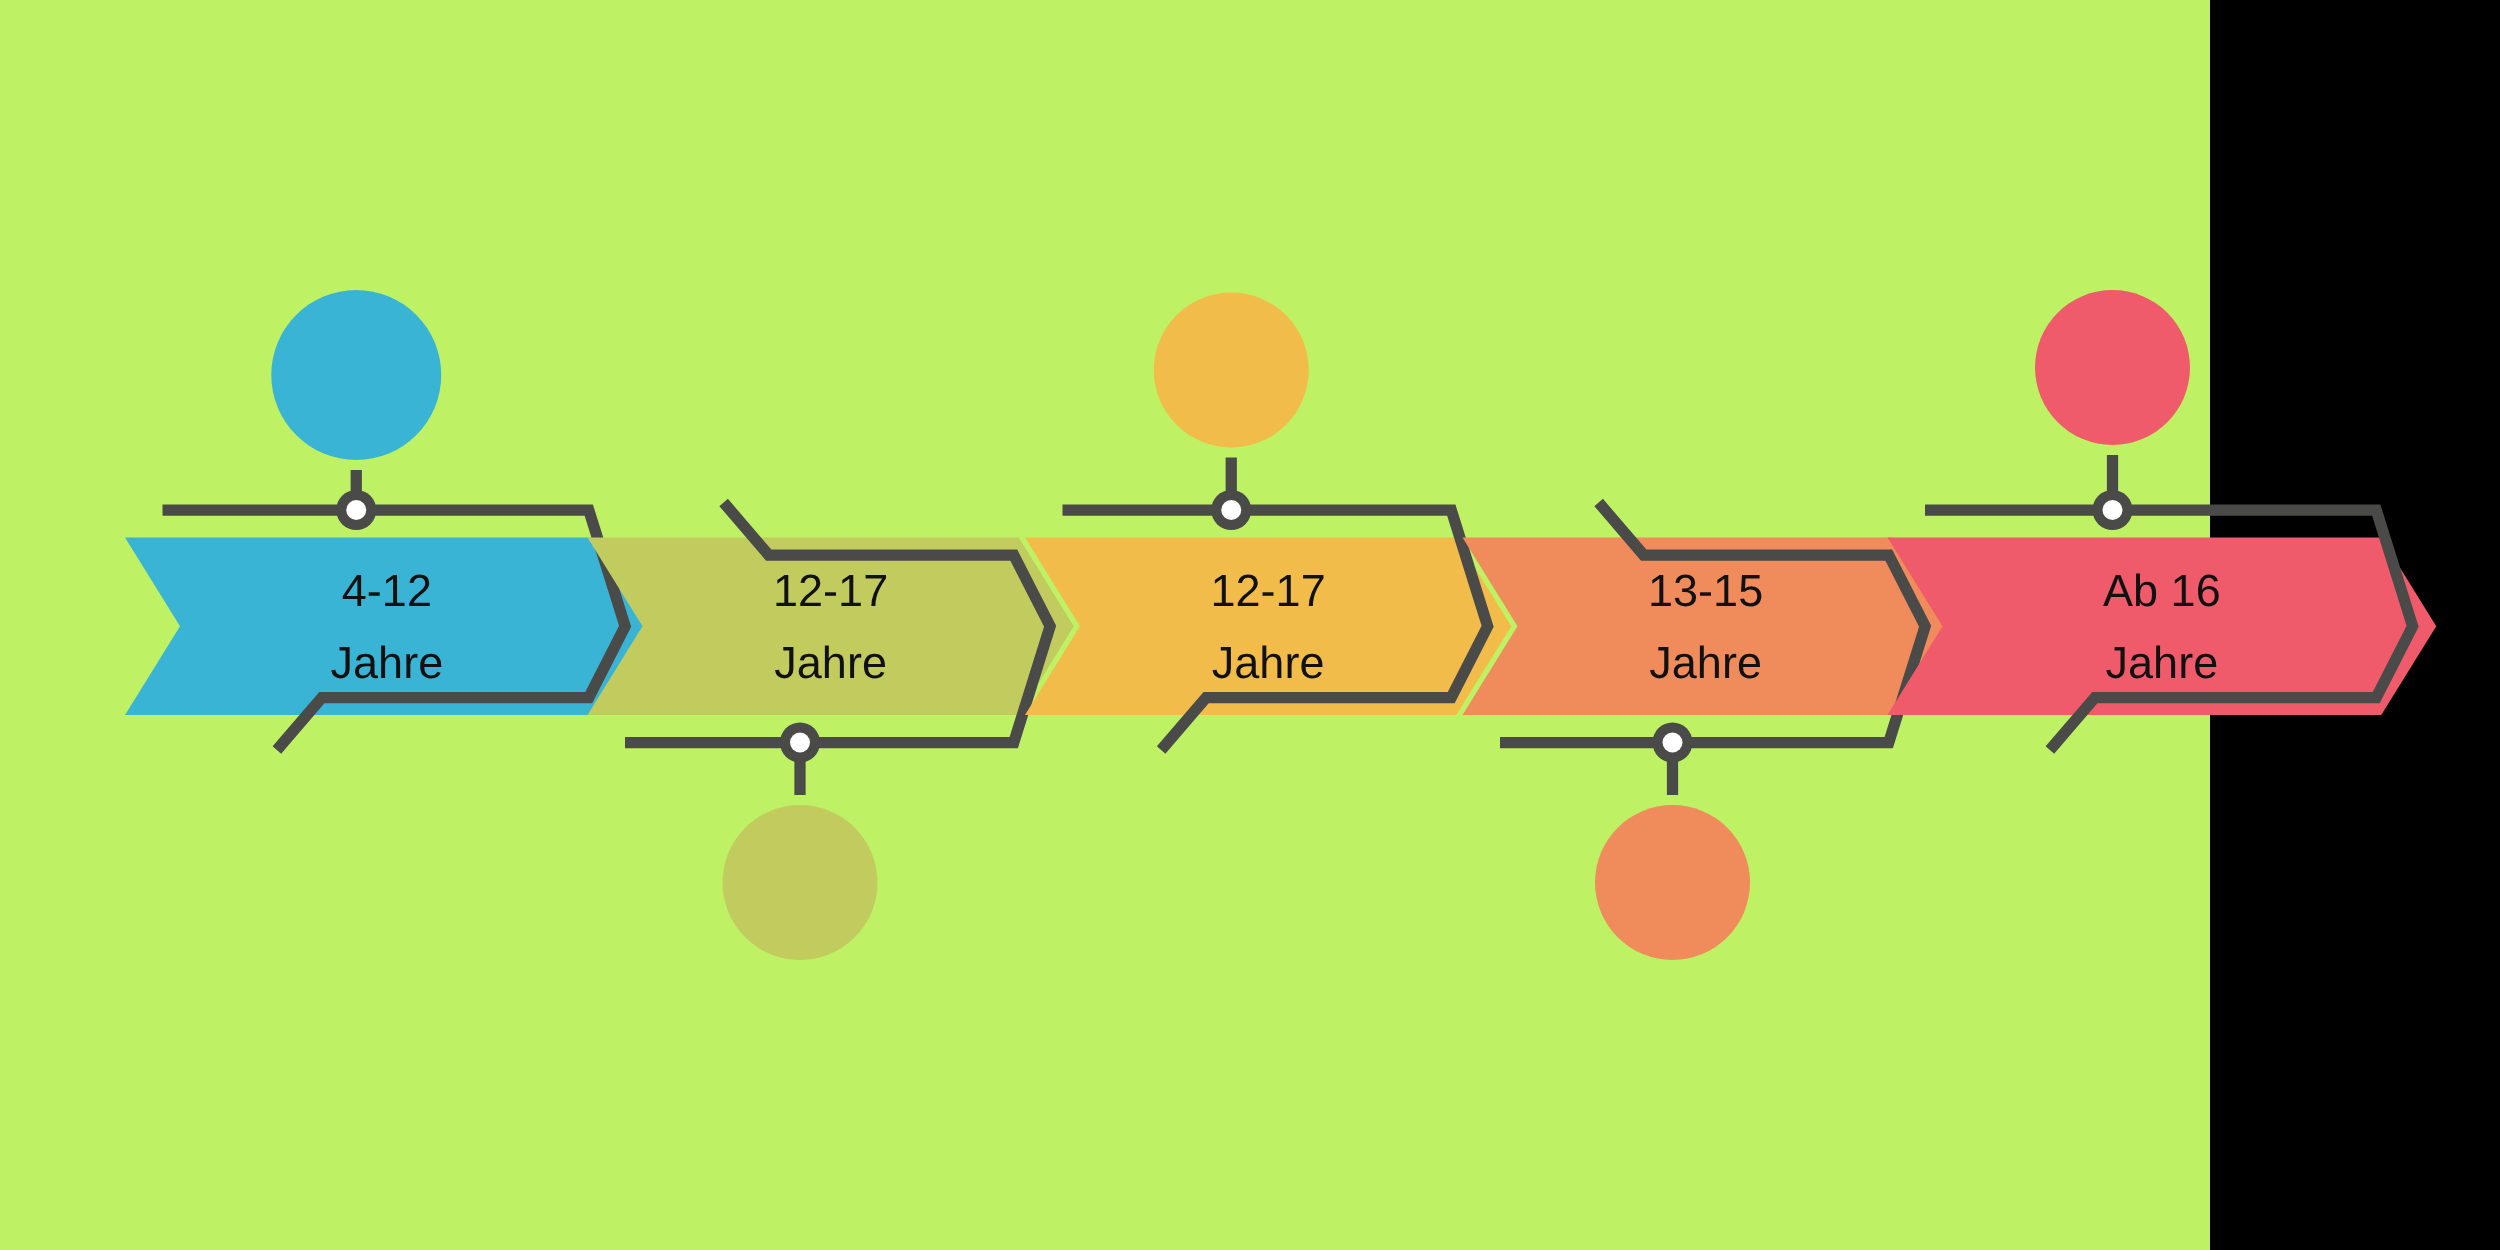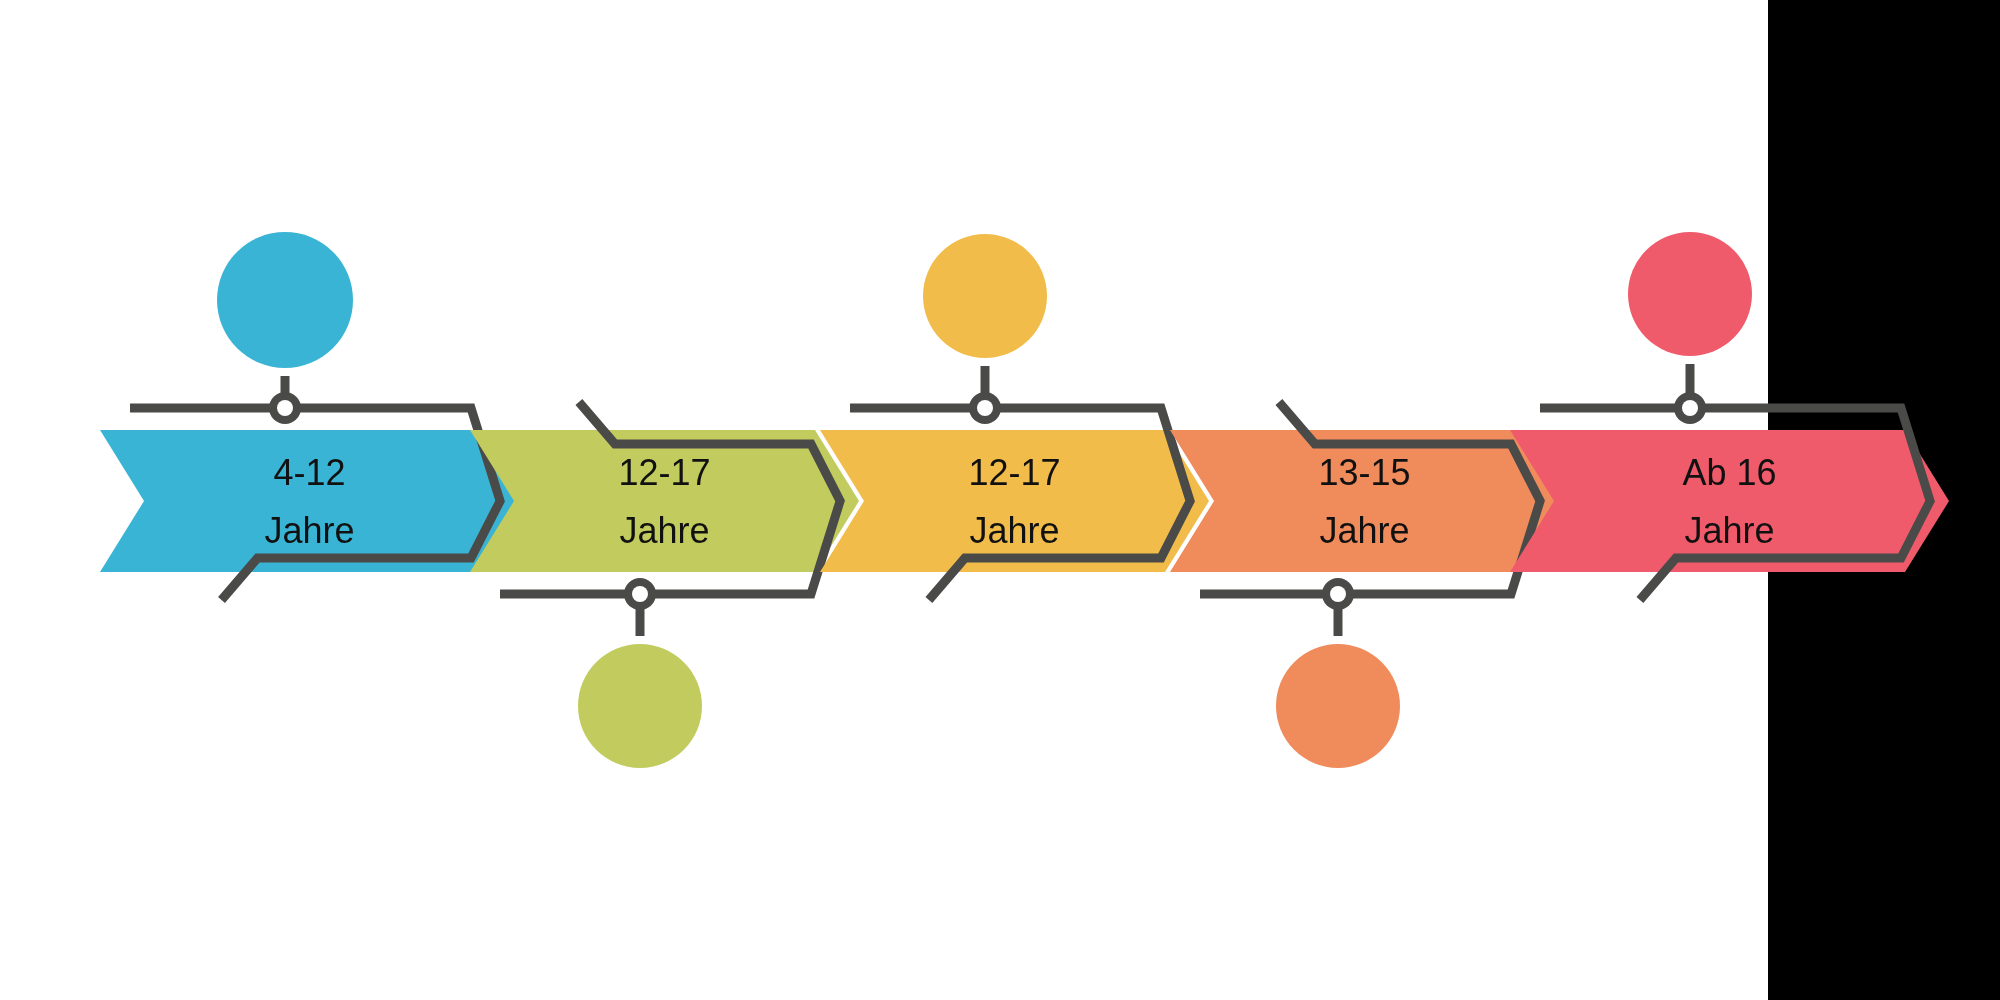--- a/index.html
+++ b/index.html
@@ -11,21 +11,21 @@
   body {
     width: 2000px;
     height: 1000px;
     overflow: hidden;
     font-family: "Liberation Sans", sans-serif;
   }
   #stage {
     position: relative;
     width: 1768px;
     height: 1000px;
-    background: #ffffff;
+    background: #bef264;
   }
   #diagram-svg {
     display: block;
     width: 2000px;
     height: 1000px;
   }
   .step-label {
     font-family: "Liberation Sans", sans-serif;
     font-size: 36px;
     fill: #111111;

